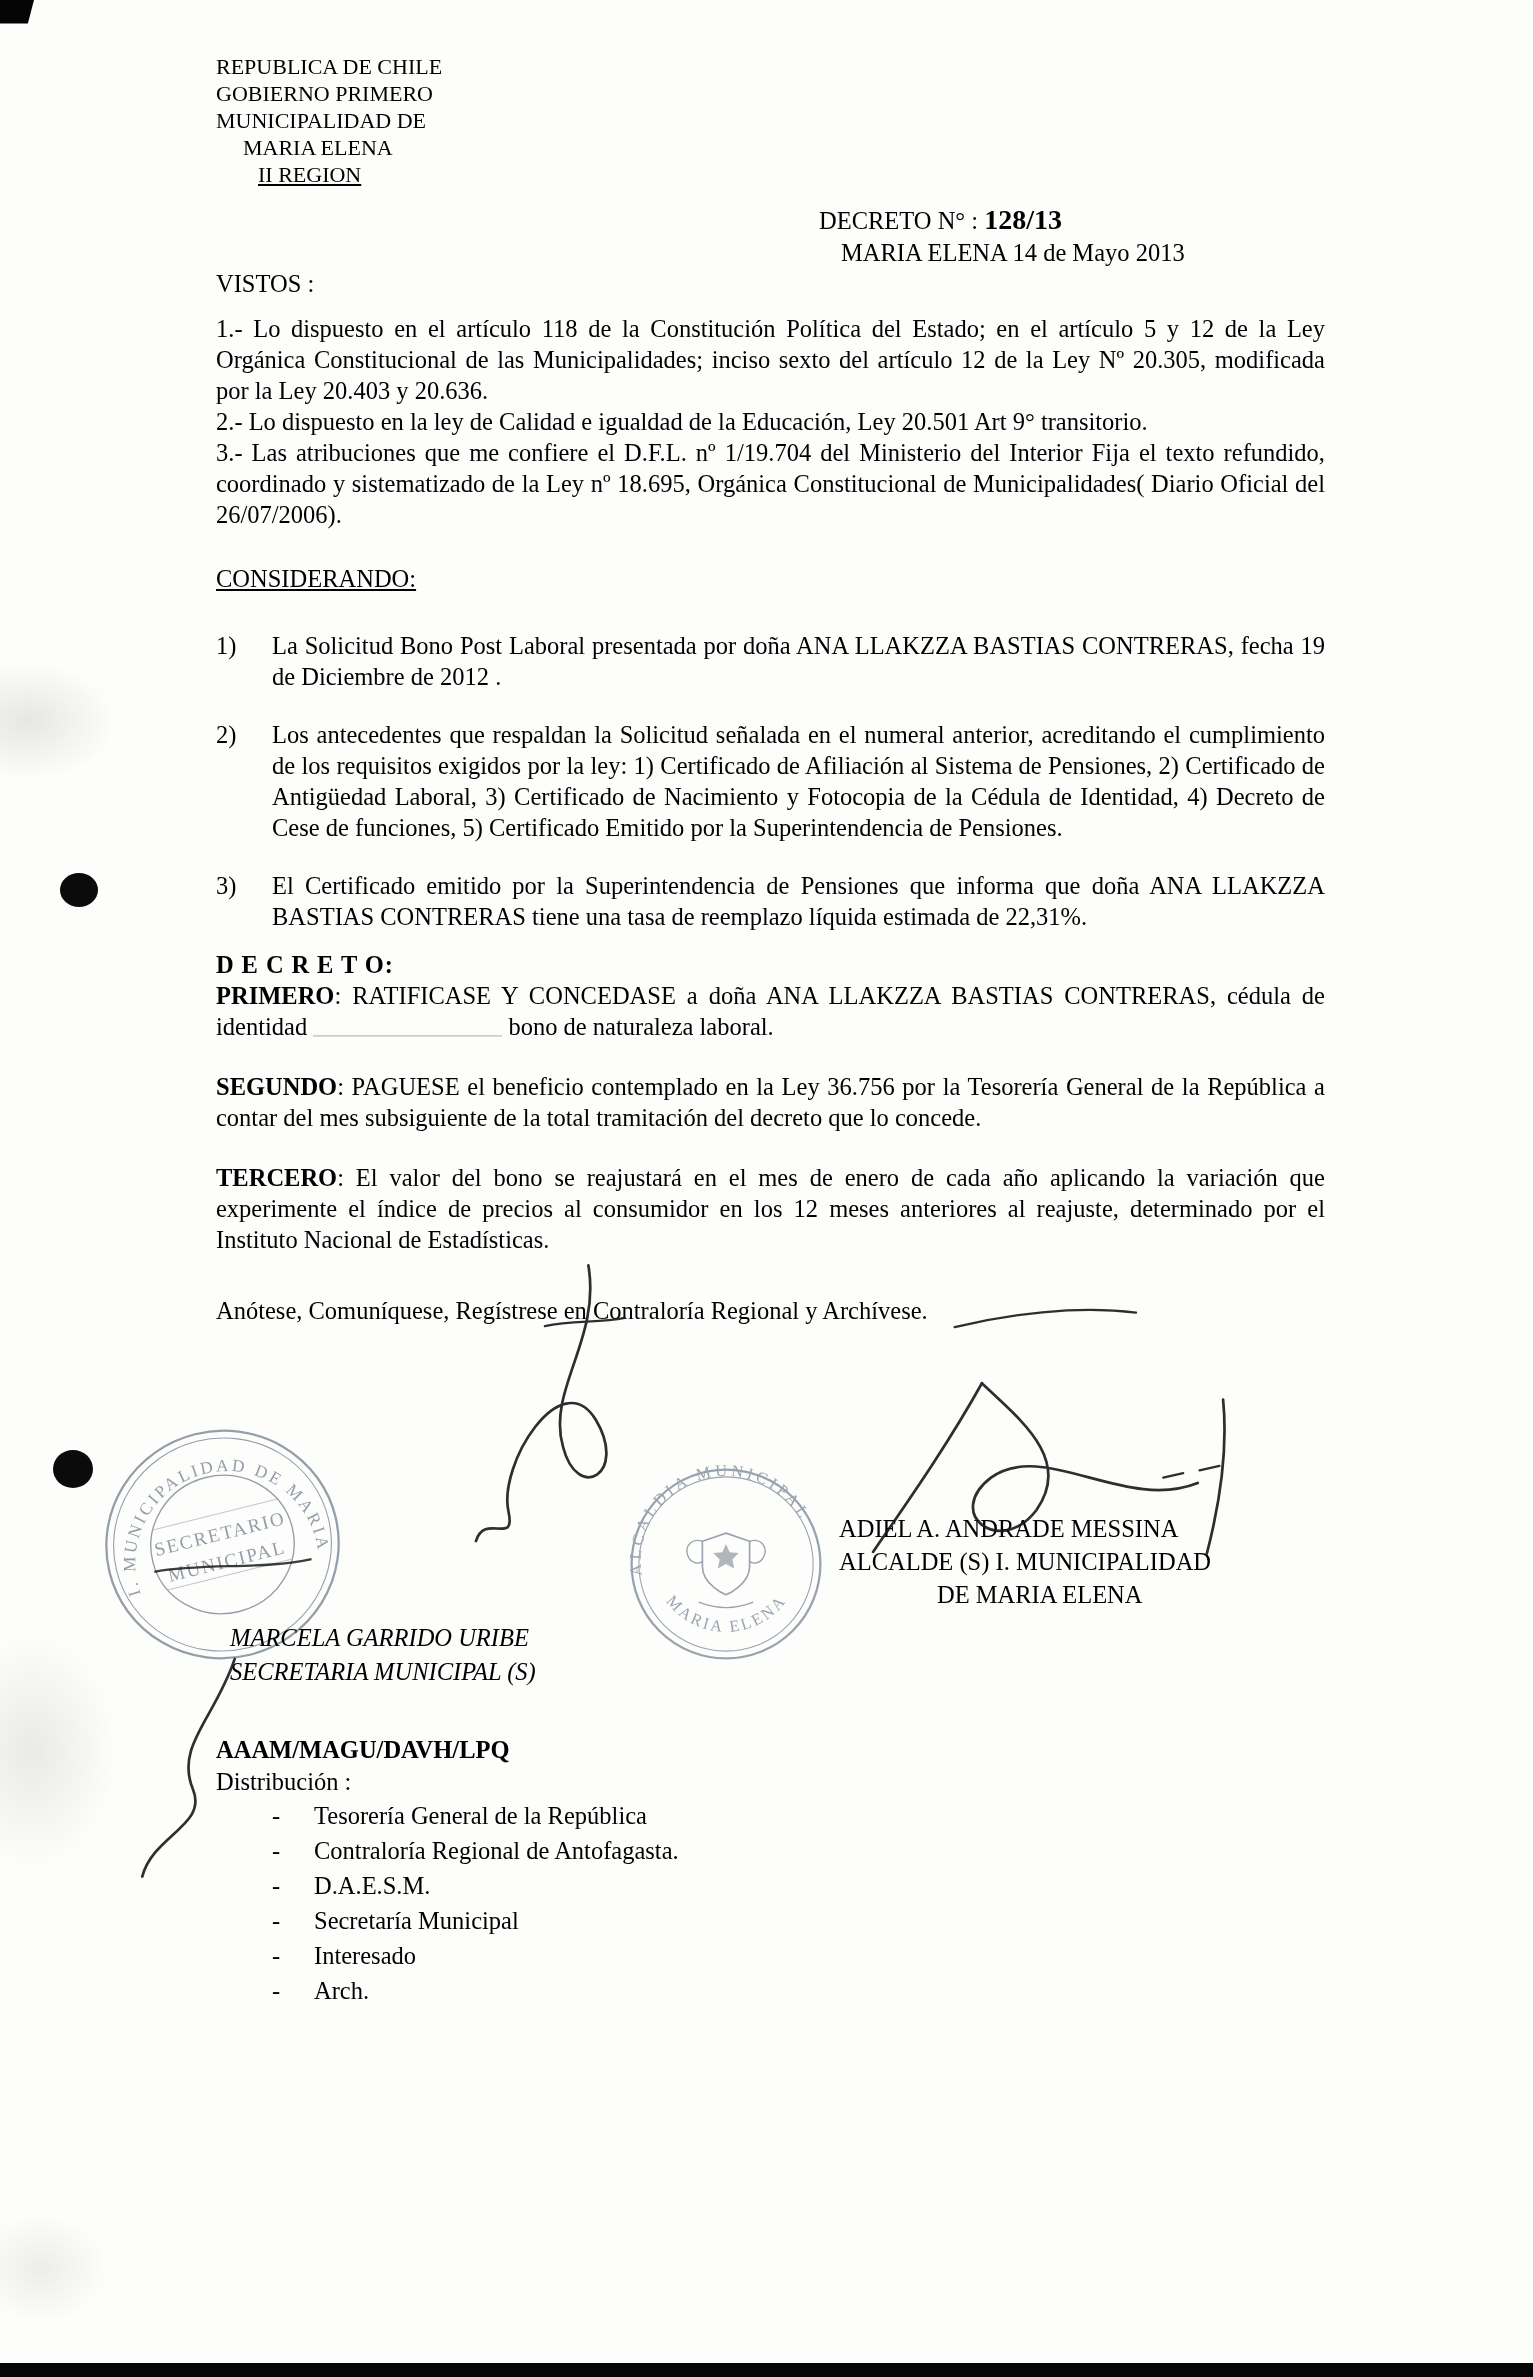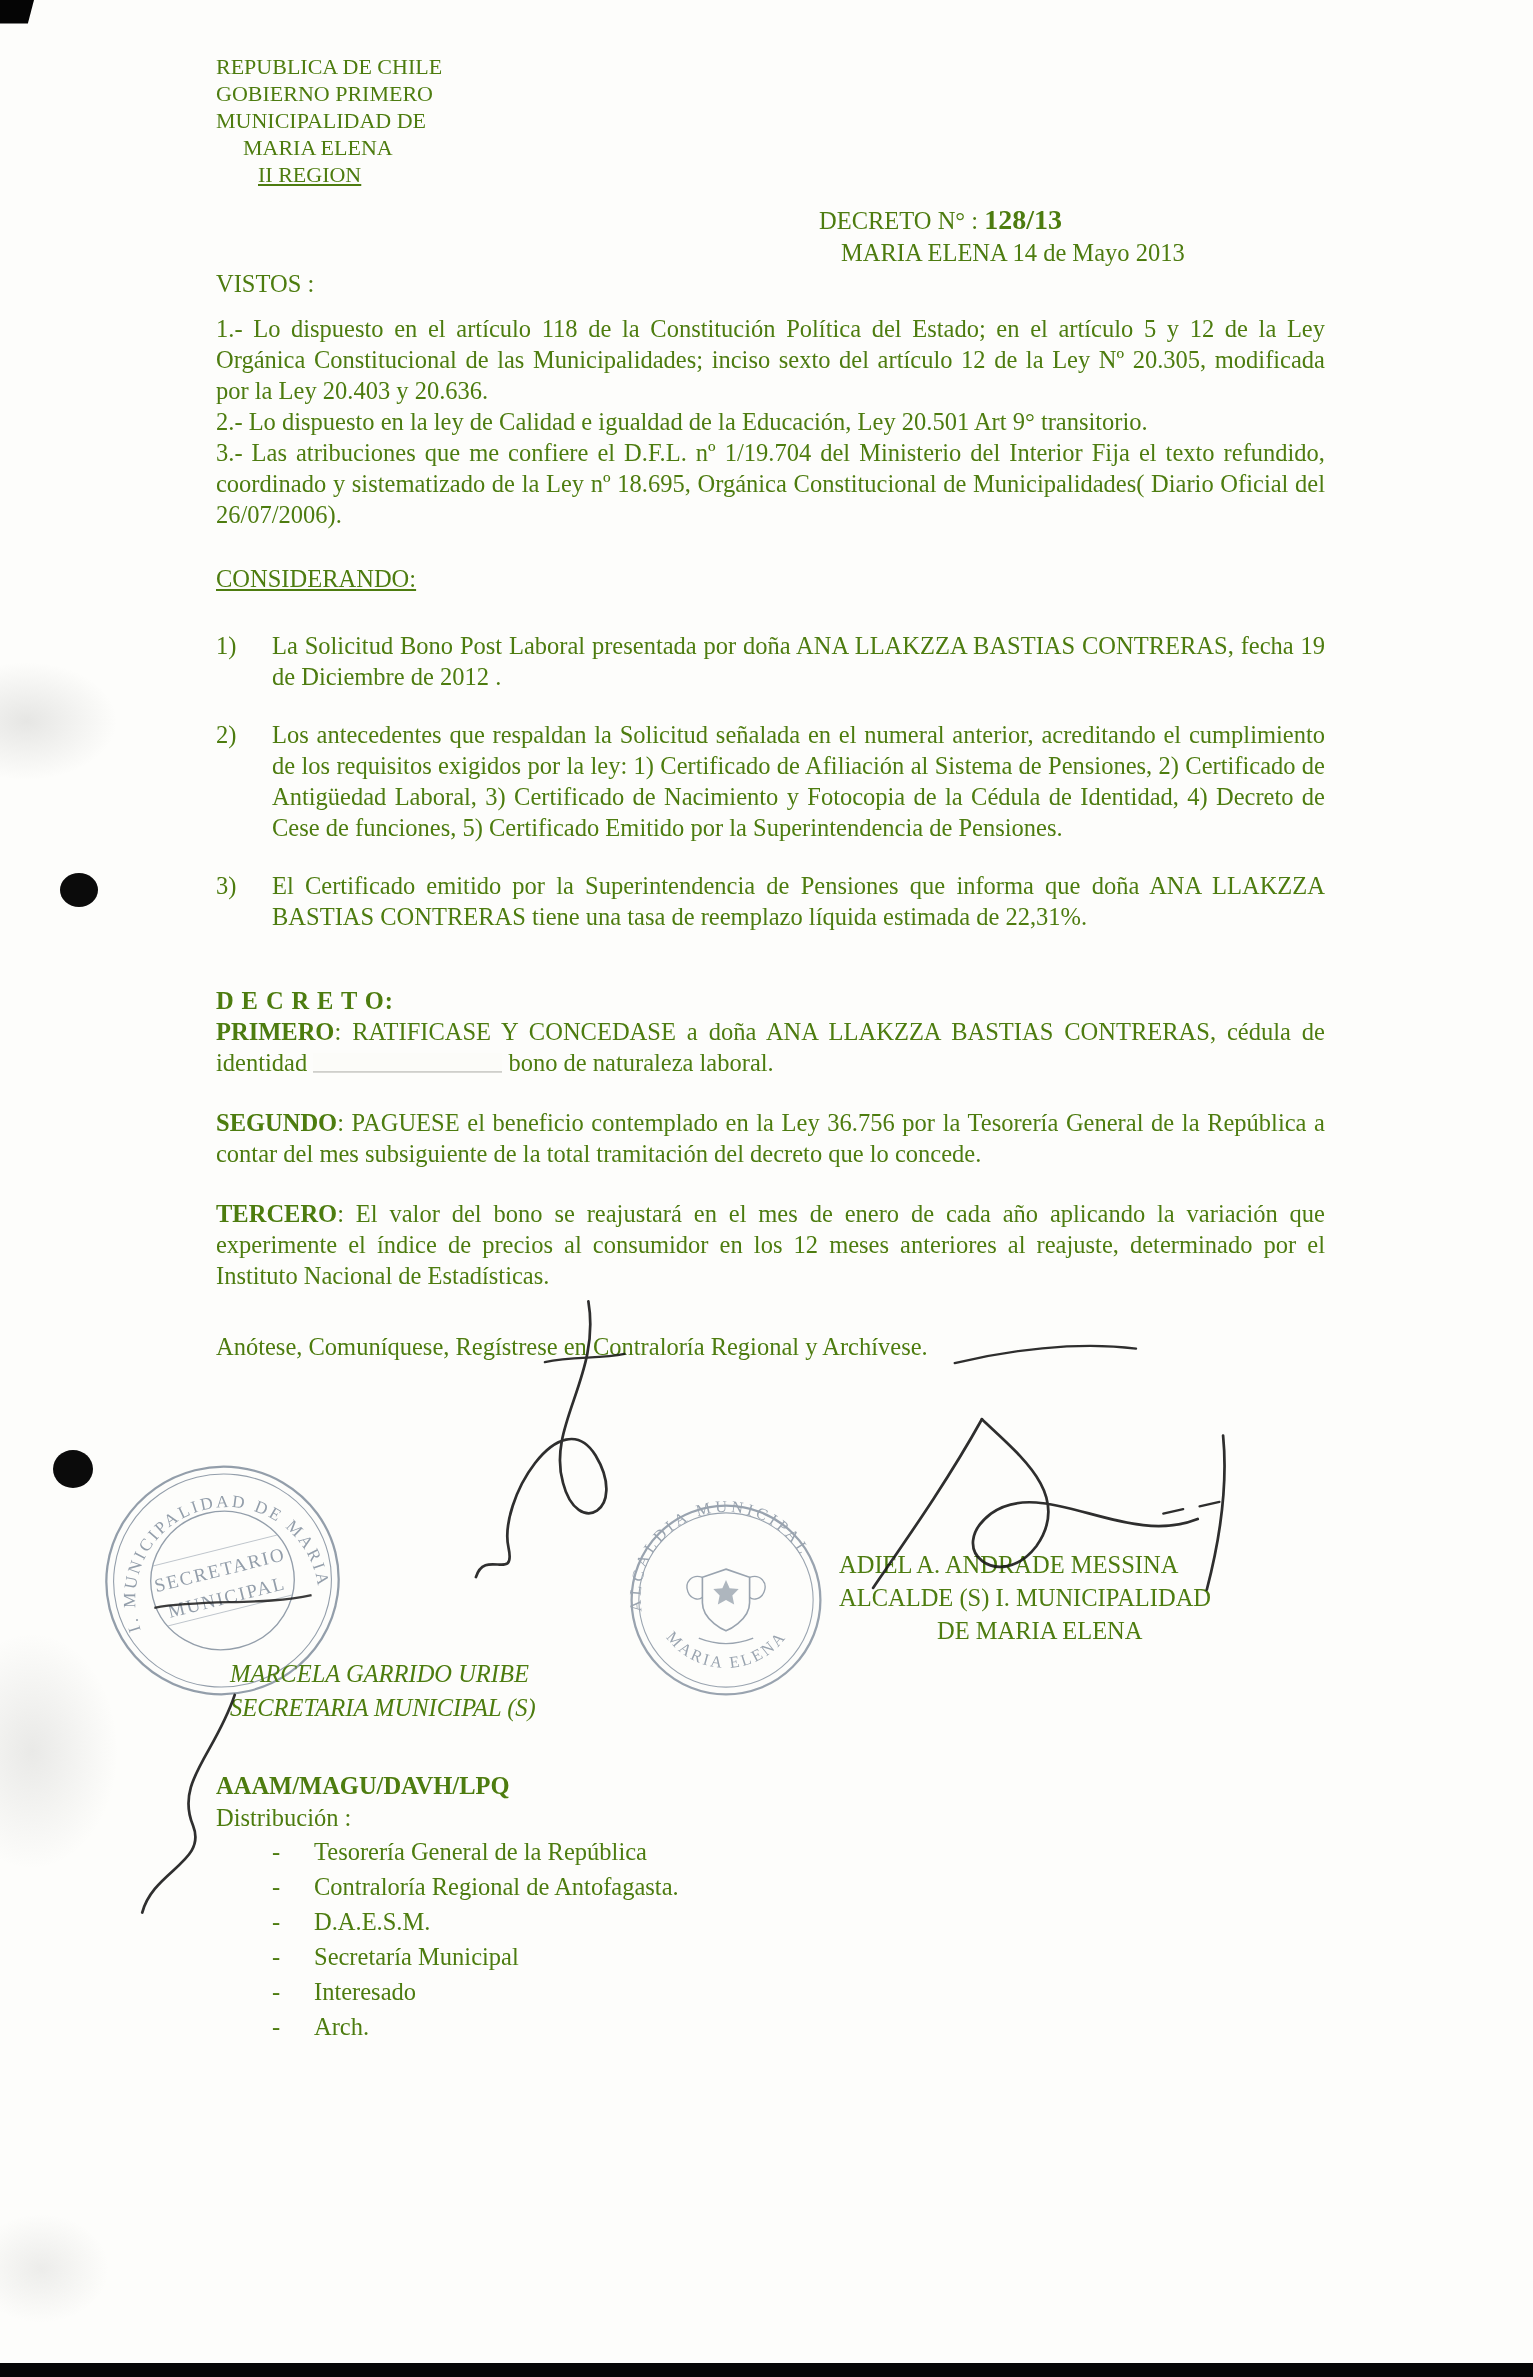--- a/index.html
+++ b/index.html
@@ -3,21 +3,21 @@
 <meta charset="utf-8">
 <style>
   html,body{margin:0;padding:0;background:#e8e8e6;}
   .page{
     position:relative;
     width:1534px;height:2377px;
     margin:0 auto;
     background:#fdfdfb;
     overflow:hidden;
     font-family:"Liberation Serif", serif;
-    color:#4d7c0f;
+    color:#000000;
   }
   
   .corner-mark{position:absolute;left:0;top:0;width:34px;height:23.6px;background:#050505;clip-path:polygon(0 0,100% 0,82% 100%,0 100%);}
   .bottom-bar{position:absolute;left:0;bottom:0;width:100%;height:13.6px;background:#060606;}
   .punch{position:absolute;background:#0b0b0b;border-radius:50%;}
   .punch.p1{left:60px;top:873px;width:38px;height:34px;}
   .punch.p2{left:53px;top:1450px;width:40px;height:38px;}
   .smudge{position:absolute;border-radius:50%;pointer-events:none;}
   .smudge.s1{left:-64px;top:662px;width:181px;height:118px;background:radial-gradient(closest-side,rgba(90,90,88,.14),rgba(90,90,88,0));}
   .smudge.s2{left:-54px;top:1633px;width:172px;height:236px;background:radial-gradient(closest-side,rgba(90,90,88,.12),rgba(90,90,88,0));}
@@ -39,21 +39,21 @@
   .vistos-heading{margin-top:1px;}
   .v-item{text-align:justify;margin:0;}
   .v-item.first{margin-top:14.5px;}
 
   .considerando-heading{margin-top:33px;text-decoration:underline;}
   .c-item{display:flex;margin-top:27px;}
   .c-item.first{margin-top:36px;}
   .c-num{width:56px;flex:none;}
   .c-text{flex:1;text-align:justify;}
 
-  .decreto-heading{margin-top:53px;font-weight:bold;letter-spacing:0.9px;}
+  .decreto-heading{margin-top:17px;font-weight:bold;letter-spacing:0.9px;}
   .res{text-align:justify;margin:0;}
   .res b{font-weight:bold;}
   .res.gap{margin-top:29px;}
   .redact-blank{display:inline-block;width:189px;height:18px;vertical-align:baseline;background:#fcfcf9;box-shadow:0 1.8px 0 rgba(150,150,145,.45);} 
 
   .closing{margin-top:40px;}
 
   
   .sig-zone{position:relative;height:408px;}
   .stamp{position:absolute;pointer-events:none;}

